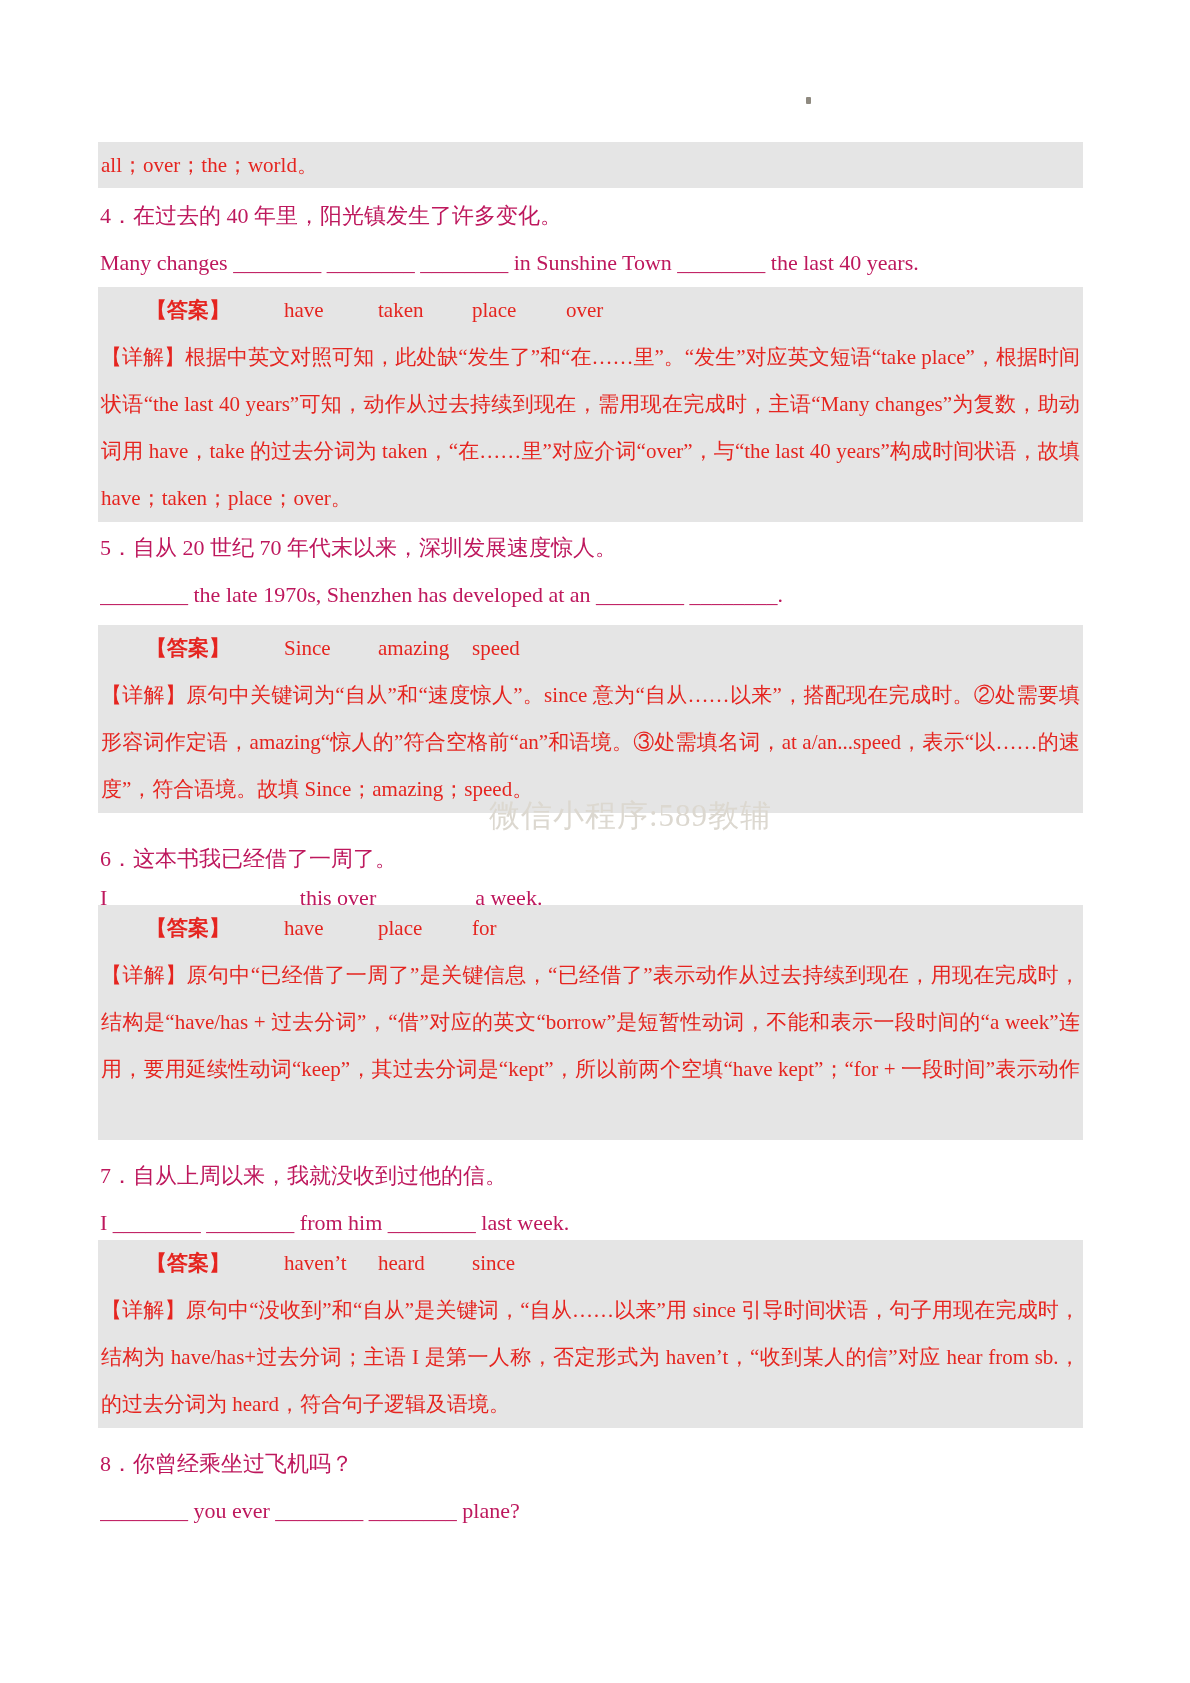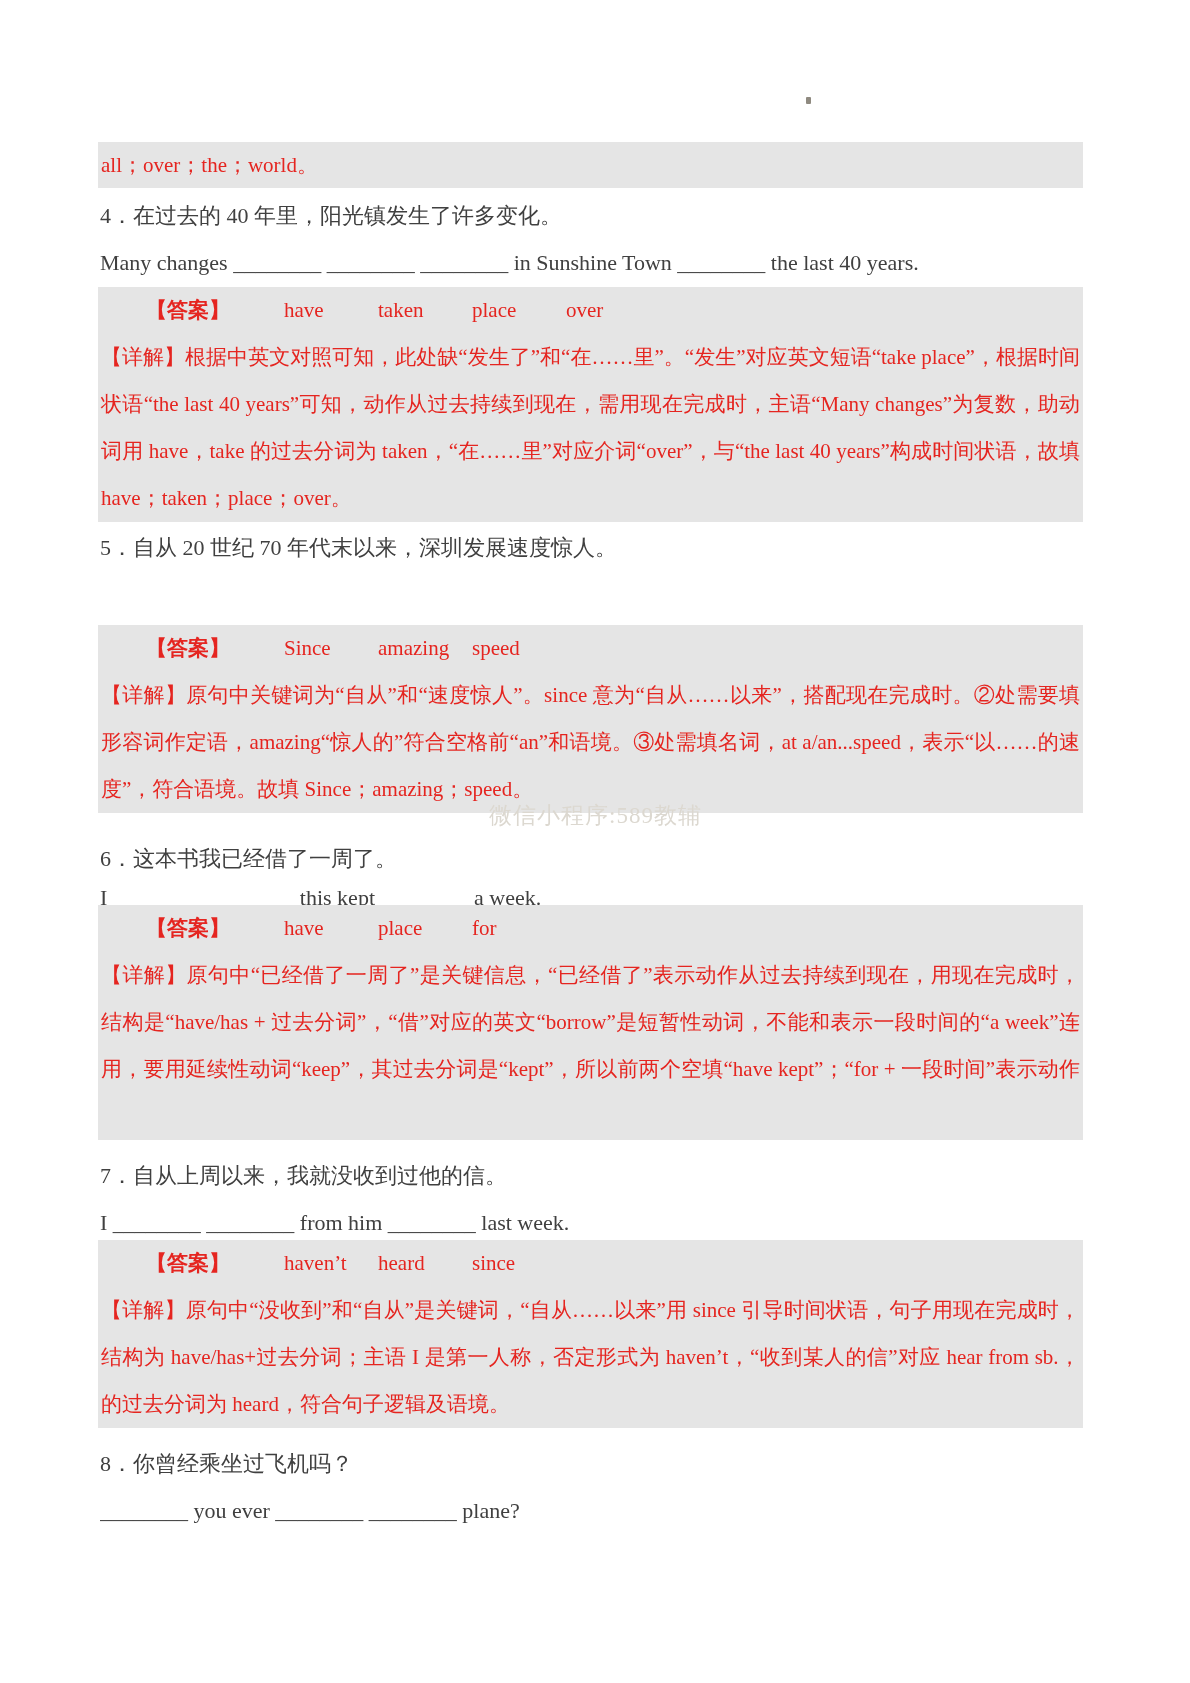--- a/index.html
+++ b/index.html
@@ -18,30 +18,30 @@
     height:47px; line-height:47px;
     font-size:21px;
     padding:0 3px;
     overflow:hidden;
     color:#e52520;
   }
   .just { text-align:justify; text-align-last:justify; }
   .white-line {
     position:absolute; left:100px; width:983px;
     height:47px; line-height:47px;
-    font-size:22px; color:#404040;
+    font-size:22px; color:#be185d;
     white-space:nowrap; overflow:hidden;
   }
   .ans-row { color:#e52520;padding-left:48px; }
   .ans-label { display:inline-block; min-width:138px; font-weight:bold; }
   .ans-word  { display:inline-block; min-width:94px; }
   .carry { height:46px; line-height:46px; }
   .watermark {
     position:absolute; left:489px; top:803px; width:230px; height:26px;
-    line-height:26px; font-size:23px; color:#dcd8d0;
+    line-height:26px; font-size:31px; color:#dcd8d0;
     letter-spacing:1px; z-index:5; white-space:nowrap;
   }
   .speck {
     position:absolute; left:806px; top:97px; width:5px; height:7px;
     background:#8f8a80; border-radius:1px;
   }
 </style>
 </head>
 <body>
 
@@ -59,33 +59,34 @@
     <div class="line ans-row">
       <span class="ans-label">【答案】</span><span class="ans-word">have</span><span class="ans-word">taken</span><span class="ans-word">place</span><span class="ans-word">over</span>
     </div>
     <div class="line just">【详解】根据中英文对照可知，此处缺“发生了”和“在……里”。“发生”对应英文短语“take place”，根据时间</div>
     <div class="line just">状语“the last 40 years”可知，动作从过去持续到现在，需用现在完成时，主语“Many changes”为复数，助动</div>
     <div class="line just">词用 have，take 的过去分词为 taken，“在……里”对应介词“over”，与“the last 40 years”构成时间状语，故填</div>
     <div class="line">have；taken；place；over。</div>
   </div>
 
   <div class="white-line" style="top:524px;">5．自从 20 世纪 70 年代末以来，深圳发展速度惊人。</div>
+  <div class="white-line" style="top:571px;">________ the late 1970s, Shenzhen has developed at an ________ ________.</div>
   <div class="gray-block" style="top:625px;height:188px;">
     <div class="line ans-row">
       <span class="ans-label">【答案】</span><span class="ans-word">Since</span><span class="ans-word">amazing</span><span class="ans-word">speed</span>
     </div>
     <div class="line just">【详解】原句中关键词为“自从”和“速度惊人”。since 意为“自从……以来”，搭配现在完成时。②处需要填</div>
     <div class="line just">形容词作定语，amazing“惊人的”符合空格前“an”和语境。③处需填名词，at a/an...speed，表示“以……的速</div>
     <div class="line">度”，符合语境。故填 Since；amazing；speed。</div>
   </div>
 
   <div class="watermark">微信小程序:589教辅</div>
 
   <div class="white-line" style="top:835px;">6．这本书我已经借了一周了。</div>
-  <div class="white-line" style="top:874px;">I ________ ________ this kept ________ a week.</div>
+  <div class="white-line" style="top:874px;">I ________ ________ this over ________ a week.</div>
   <div class="gray-block" style="top:905px;height:235px;">
     <div class="line ans-row">
       <span class="ans-label">【答案】</span><span class="ans-word">have</span><span class="ans-word">place</span><span class="ans-word">for</span>
     </div>
     <div class="line just">【详解】原句中“已经借了一周了”是关键信息，“已经借了”表示动作从过去持续到现在，用现在完成时，其</div>
     <div class="line just">结构是“have/has + 过去分词”，“借”对应的英文“borrow”是短暂性动词，不能和表示一段时间的“a week”连</div>
     <div class="line just">用，要用延续性动词“keep”，其过去分词是“kept”，所以前两个空填“have kept”；“for + 一段时间”表示动作</div>
   </div>
 
   <div class="white-line" style="top:1152px;">7．自从上周以来，我就没收到过他的信。</div>

